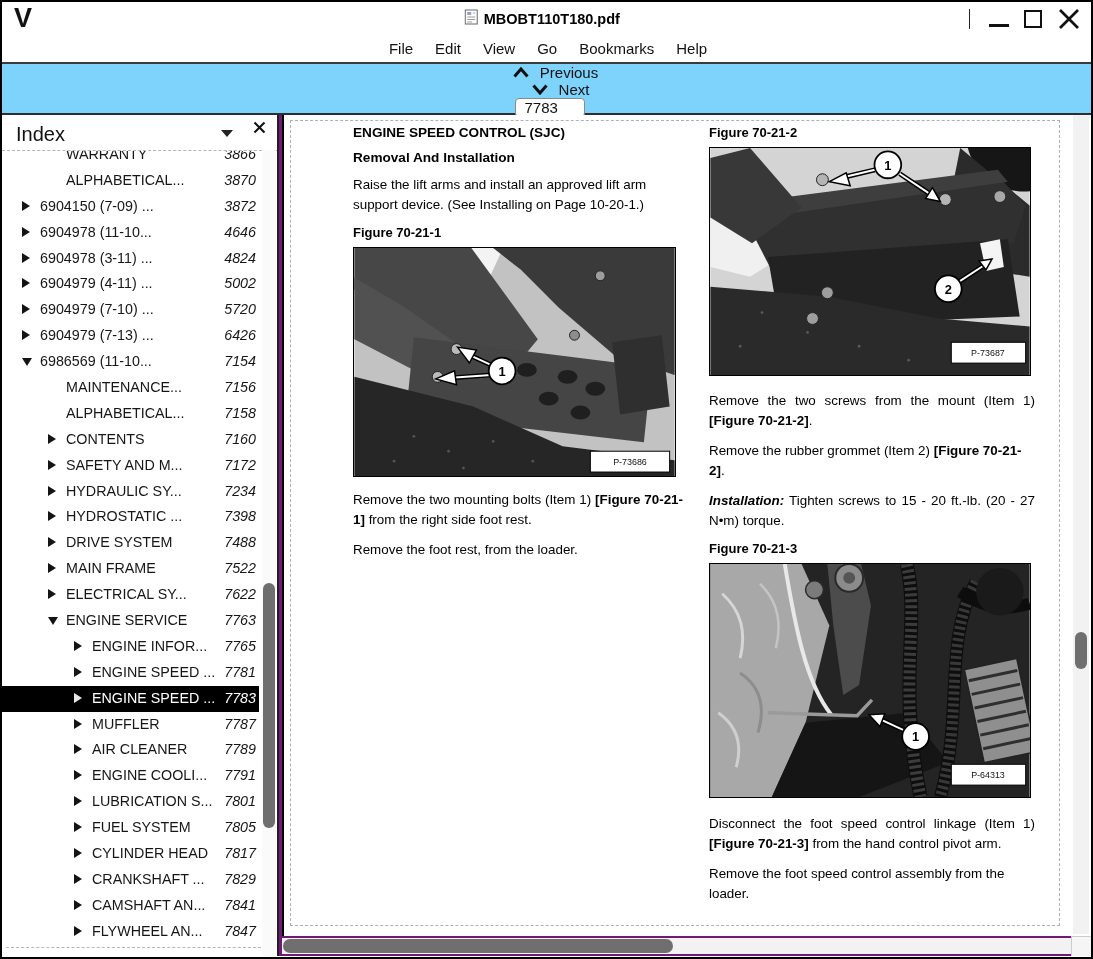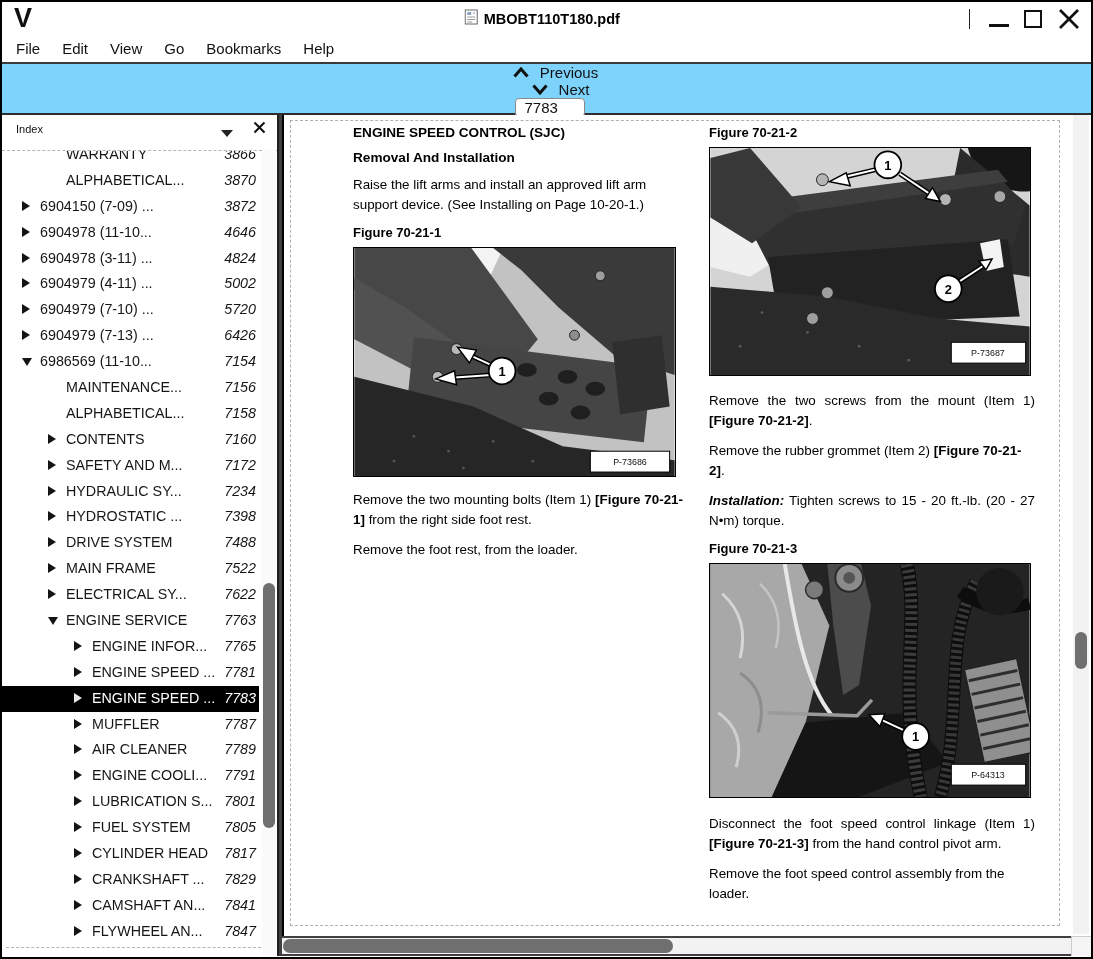--- a/index.html
+++ b/index.html
@@ -18,21 +18,21 @@
   .doc-title{ font-size:14.5px; font-weight:700; color:#000; }
   .win-controls{ position:absolute; right:10px; top:0; height:33px; display:flex;
                  align-items:center; gap:15px; }
   .ctrl-sep{ width:1px; height:20px; background:#222; margin-right:4px; }
   .btn-min{ width:20px; height:16px; border-bottom:3px solid #111; }
   .btn-max{ width:18px; height:18px; border:2px solid #111; background:#fff; }
   .btn-close svg{ display:block; }
 
   
   .menubar{ height:29px; display:flex; align-items:center; padding-left:14px;
-            border-bottom:2px solid #3a3a3a; background:#fff; }
+            border-bottom:2px solid #3a3a3a; background:#fff;justify-content:center; }
   .menu-item{ font-size:15px; color:#111; padding:0 11px; height:100%;
               display:flex; align-items:center; cursor:default; }
   .menu-item:first-child{ padding-left:0; }
 
   
   .toolbar{ height:51px; display:flex; align-items:center; background:#7dd3fc;
             border-bottom:2px solid #2e2e2e;flex-direction:column; }
   .nav-btn{ display:flex; align-items:center; gap:11px; cursor:default; }
   .nav-btn svg{ display:block; }
   .nav-label{ font-size:15px; color:#111; }
@@ -47,21 +47,21 @@
   .combo-arrow{ width:0; height:0; border-left:5.5px solid transparent;
                 border-right:5.5px solid transparent; border-top:7px solid #222; }
 
   
   .main{ display:flex; height:841px; }
 
   
   .sidebar{ position:relative; width:277px; border-right:2px solid #1f1f1f;
             background:#fff; overflow:hidden; }
   .sidebar-head{ position:relative; height:35px; }
-  .sidebar-title{ position:absolute; left:14px; top:8px; font-size:11px; color:#111; }
+  .sidebar-title{ position:absolute; left:14px; top:8px; font-size:20px; color:#111; }
   .sidebar-dd{ position:absolute; left:219px; top:15px; width:0; height:0;
                border-left:6px solid transparent; border-right:6px solid transparent;
                border-top:7px solid #222; }
   .sidebar-close{ position:absolute; left:251px; top:5px; }
   .tree-wrap{ position:relative; height:806px; border-top:1px dashed #b5b5b5;
               overflow:hidden; }
   .tree{ position:relative; margin-right:18px; margin-top:-9px; }
   .row{ position:relative; height:25.9px; }
   .row .arrow{ position:absolute; top:7px; width:0; height:0; }
   .arrow.collapsed{ border-left:8px solid #141414; border-top:5.5px solid transparent;
@@ -79,21 +79,21 @@
   .row.selected .label, .row.selected .page{ color:#fff; }
   .row.selected .arrow.collapsed{ border-left-color:#e8e8e8; }
   .tree-bottom-dash{ position:absolute; left:4px; right:16px; bottom:8px;
                      border-top:1px dashed #b5b5b5; }
   .side-scroll{ position:absolute; top:35px; right:1px; width:14px; bottom:0;
                 background:#fafafa; }
   .side-thumb{ position:absolute; left:1px; width:12px; top:433px; height:245px;
                background:#6f6f6f; border-radius:6px; }
 
   
-  .docpane{ position:relative; flex:1; background:#404040; }
+  .docpane{ position:relative; flex:1; background:#701a75; }
   .doc-viewport{ position:absolute; left:3px; top:0; right:0; bottom:20px;
                  border-left:2px solid #000; background:#fff; overflow:hidden; }
   .pdf-page{ position:absolute; left:6px; top:5px; width:770px; height:806px;
              background:#fff; border:1px dashed #b0b0b0; }
   .col{ position:absolute; top:4px; }
   .col-left{ left:62px; width:330px; }
   .col-right{ left:418px; width:326px; }
   .doc-h1{ font-size:13.6px; font-weight:700; color:#000; margin-bottom:10px; }
   .doc-h2{ font-size:13.6px; font-weight:700; color:#000; margin-bottom:10px; }
   .doc-fig-title{ font-size:13px; font-weight:700; color:#000; margin-bottom:7px; }

